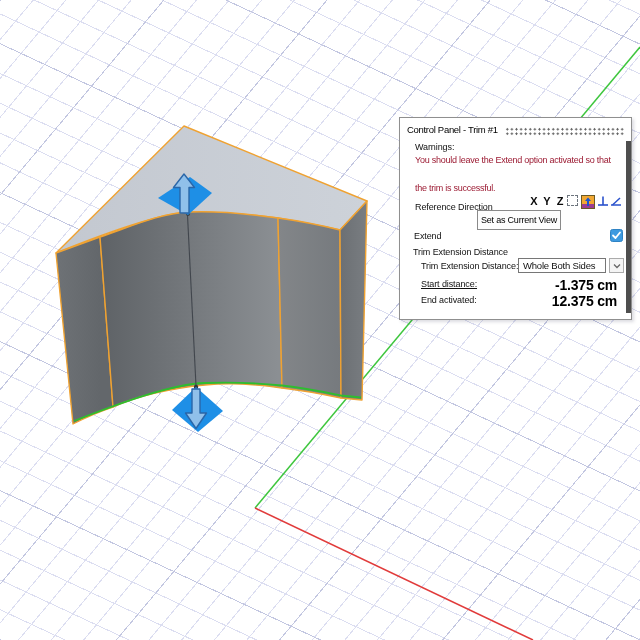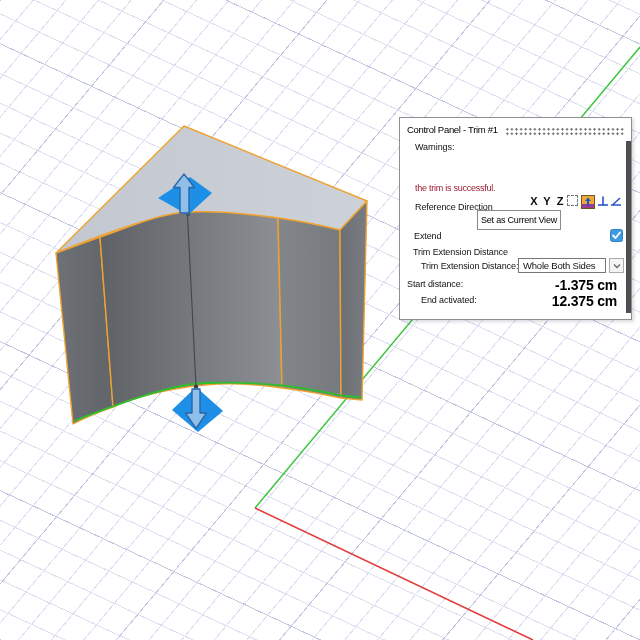--- a/index.html
+++ b/index.html
@@ -61,21 +61,21 @@
   .dropdown{
     position:absolute;left:118px;top:140px;width:88px;height:15px;
     border:1px solid #767676;background:#fff;box-sizing:border-box;
     font-size:9.5px;letter-spacing:-0.2px;line-height:13px;padding-left:4px;white-space:nowrap;overflow:hidden;
   }
   .dropbtn{
     position:absolute;left:209px;top:140px;width:15px;height:15px;
     background:#f4f4f4;border:1px solid #ababab;box-sizing:border-box;
     display:flex;align-items:center;justify-content:center;
   }
-  .startlbl{left:7px;top:161px;}
+  .startlbl{left:21px;top:161px;text-decoration:underline;}
   .endlbl{left:21px;top:177px;}
   .val{position:absolute;right:14px;font-size:14px;font-weight:bold;letter-spacing:-0.2px;white-space:nowrap;color:#000;}
   .startval{top:159px;} .endval{top:175px;}
   .scrollbar{position:absolute;left:226px;top:23px;width:5px;height:172px;background:#4e4e4e;}
 </style>
 </head>
 <body>
 
 <div class="stage">
 
@@ -131,20 +131,21 @@
       <path d="M172,410 L196,387 L223,411 L198,432 Z" fill="#1e8fe6"></path>
       <path d="M192,389 L200,389 L200,413 L206.5,413 L196,428.5 L185.5,413 L192,413 Z" fill="#90c0ea" stroke="#2a66a8" stroke-width="1.4" stroke-linejoin="round"></path>
     </g>
   </svg>
 
   <div class="panel">
     <div class="panel-title">Control Panel - Trim #1</div>
     <div class="dots"></div>
 
     <div class="lbl warn-lbl">Warnings:</div>
+    <div class="warn warn1">You should leave the Extend option activated so that</div>
     <div class="warn warn2">the trim is successful.</div>
 
     <div class="lbl refdir">Reference Direction</div>
     <div class="axisbtn ax-x">X</div>
     <div class="axisbtn ax-y">Y</div>
     <div class="axisbtn ax-z">Z</div>
 
     <div class="icon pick"></div>
     <div class="icon viewdir">
       <svg width="12" height="12" viewBox="0 0 12 12">

